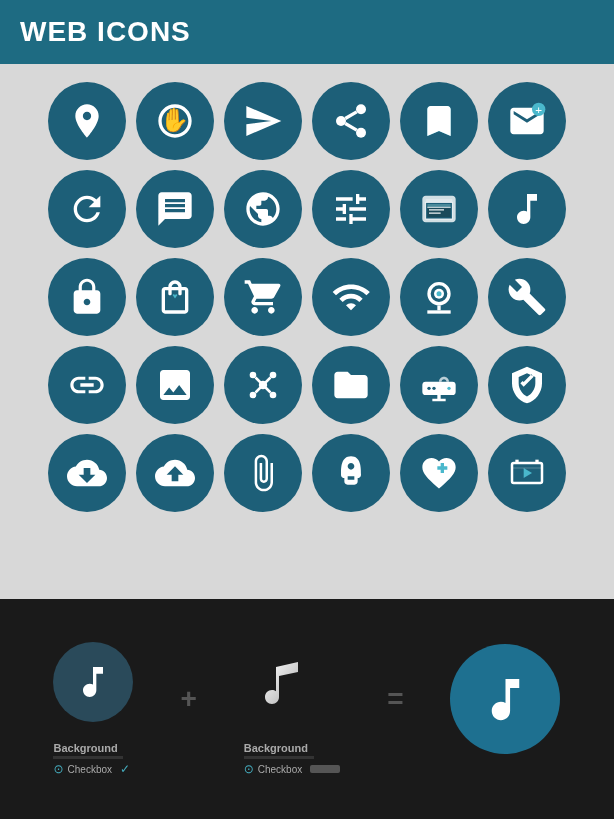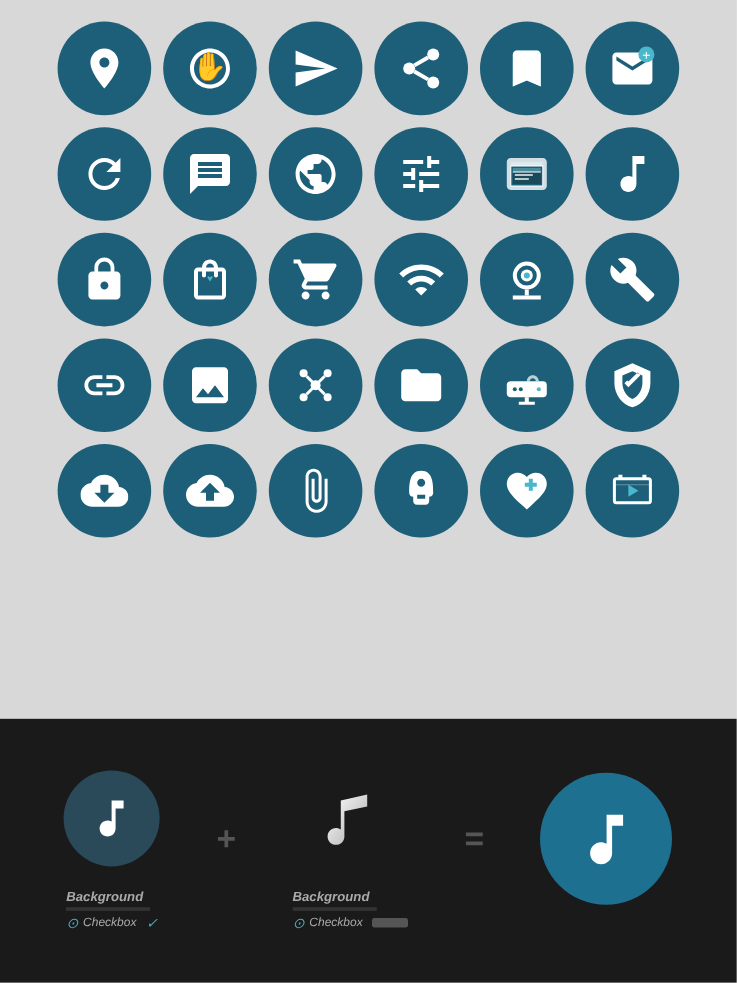--- a/index.html
+++ b/index.html
@@ -76,23 +76,22 @@
       display: flex;
       align-items: center;
       justify-content: space-around;
       padding: 20px 30px;
       position: relative;
     }
 
     .bottom-icon-item {
       display: flex;
       flex-direction: column;
-      align-items: center;
+      align-items: flex-start;
       gap: 6px;
-      font-style: italic;
     }
 
     .bottom-circle {
       width: 80px;
       height: 80px;
       border-radius: 50%;
       display: flex;
       align-items: center;
       justify-content: center;
     }
@@ -166,20 +165,23 @@
       background: #555;
       border-radius: 2px;
       margin-left: 4px;
     }
   </style>
 </head>
 <body>
 
 <div class="main-container">
 
+  <div class="header">
+    <span class="header-title">WEB ICONS</span>
+  </div>
 
   <div class="icons-area">
 
     <div class="icons-row">
 
       <div class="icon-circle">
         <svg viewBox="0 0 24 24">
             <path d="M12 2C8.13 2 5 5.13 5 9c0 5.25 7 13 7 13s7-7.75 7-13c0-3.87-3.13-7-7-7zm0 9.5c-1.38 0-2.5-1.12-2.5-2.5s1.12-2.5 2.5-2.5 2.5 1.12 2.5 2.5-1.12 2.5-2.5 2.5z"></path>
           </svg>
       </div>

